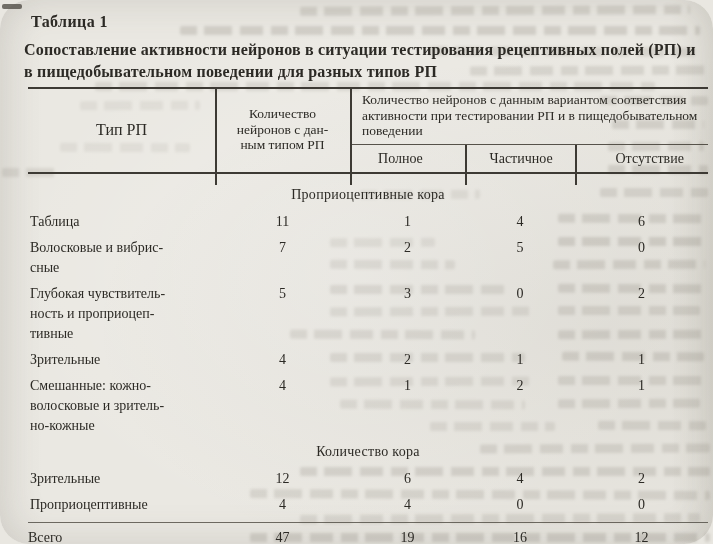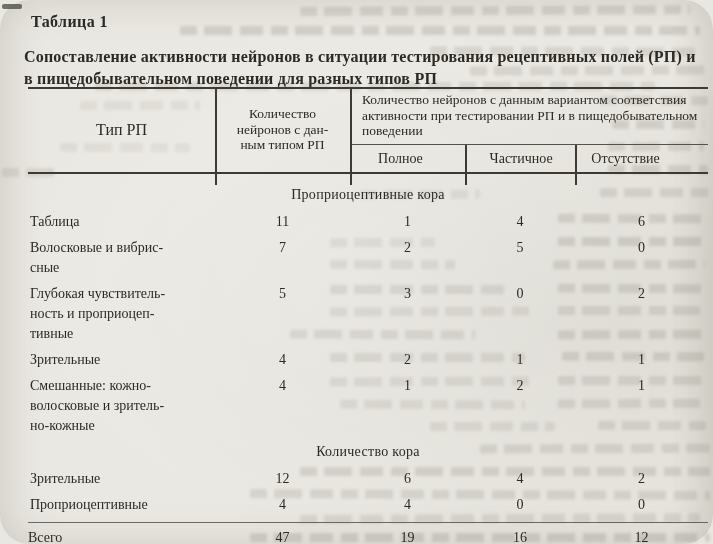--- a/index.html
+++ b/index.html
@@ -17,41 +17,41 @@
       filter:blur(1.4px);pointer-events:none;
       background:repeating-linear-gradient(90deg,
         rgba(104,98,87,.85) 0 17px, transparent 17px 24px,
         rgba(104,98,87,.85) 24px 52px, transparent 52px 60px,
         rgba(104,98,87,.85) 60px 83px, transparent 83px 91px);}
   .corner-mark{position:absolute;left:2px;top:4px;width:20px;height:5px;
       background:#4a463f;border-radius:2px;filter:blur(.6px);opacity:.75;}
 
   .tbl-label{position:absolute;left:31px;top:13px;font-size:16px;font-weight:bold;
       letter-spacing:.4px;}
-  .caption{position:absolute;left:24px;top:46px;width:684px;font-size:16px;
+  .caption{position:absolute;left:24px;top:39px;width:684px;font-size:16px;
       font-weight:bold;line-height:22px;letter-spacing:.2px;}
 
   .tbl{position:absolute;left:28px;top:87px;width:680px;}
   .rule{position:absolute;background:#3d3a34;}
   .rule.h{height:2px;left:0;right:0;}
   .rule.h.thin{height:1px;background:#56524a;}
   .rule.v{width:1.5px;}
 
   .hdr{position:relative;height:85px;font-size:13.5px;line-height:15.5px;}
   .hdr .c-type{position:absolute;left:0;top:0;width:187px;height:85px;
       display:flex;align-items:center;justify-content:center;font-size:16px;}
   .hdr .c-count{position:absolute;left:187px;top:0;width:135px;height:85px;
       display:flex;align-items:center;justify-content:center;text-align:center;
       white-space:pre-line;}
   .hdr .c-group{position:absolute;left:334px;top:5px;width:346px;text-align:left;}
   .hdr .subrow{position:absolute;left:322px;top:58px;width:358px;height:27px;
       display:flex;align-items:center;font-size:14px;gap:22px;}
   .hdr .subrow .sc1{width:115px;text-align:center;}
   .hdr .subrow .sc2{width:110px;text-align:center;}
-  .hdr .subrow .sc3{width:133px;text-align:left;}
+  .hdr .subrow .sc3{width:133px;text-align:center;}
 
   .body{position:relative;padding-top:11px;font-size:14px;line-height:20px;}
   .sec-title{text-align:center;margin:2px 0 7px 0;letter-spacing:.3px;}
   .trow{display:grid;grid-template-columns:187px 135px 115px 110px 133px;
       margin-bottom:6px;align-items:start;}
   .trow .lbl{white-space:pre-line;padding-left:2px;}
   .trow .num{text-align:center;}
   .total-sep{height:1px;background:#56524a;margin:7px 0 0 0;opacity:.85;}
   .total-row{display:grid;grid-template-columns:187px 135px 115px 110px 133px;
       padding:7px 0 6px 0;font-size:14px;}

